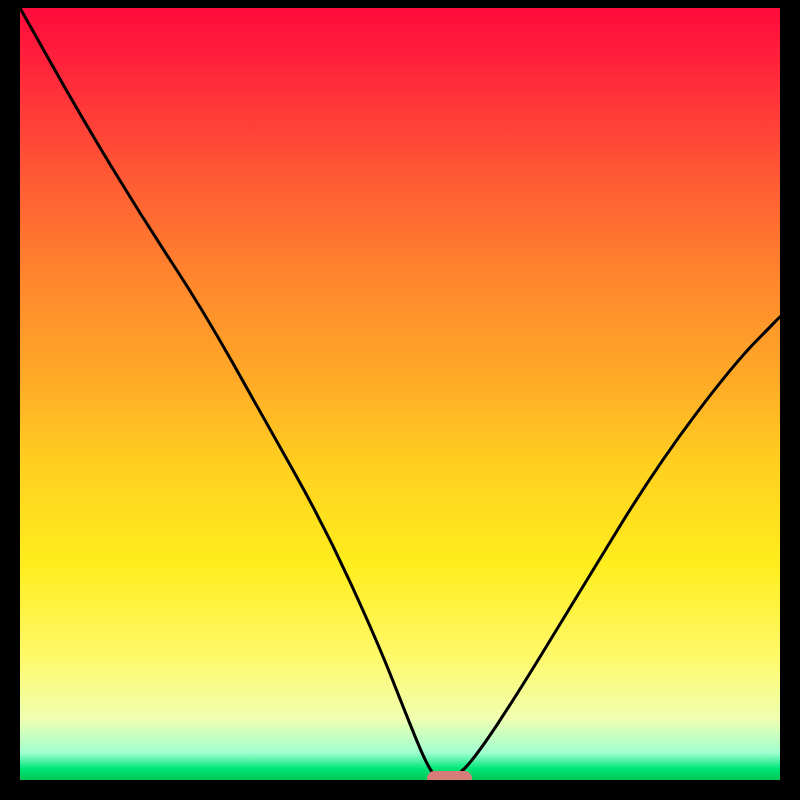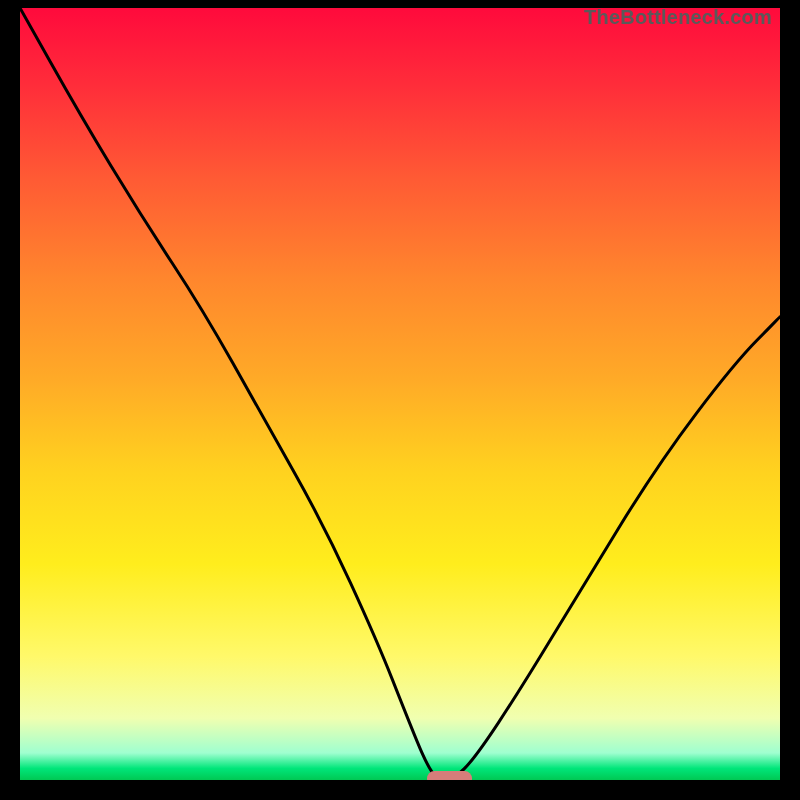--- a/index.html
+++ b/index.html
@@ -67,14 +67,13 @@
 </head>
 <body>
 
 <div class="frame">
   <div class="plot">
     <svg class="curve" viewBox="0 0 760 772" preserveAspectRatio="none">
       <path d="M 0.0 0.0 Q 0.0 0.0 30.4 54.0 Q 60.8 108.1 91.2 158.3 Q 121.6 208.4 152.0 254.8 Q 182.4 301.1 212.8 355.1 Q 243.2 409.2 273.6 463.2 Q 304.0 517.2 330.6 575.1 Q 357.2 633.0 372.4 671.6 Q 387.6 710.2 397.1 733.4 Q 406.6 756.6 412.3 764.3 Q 418.0 772.0 425.6 772.0 Q 433.2 772.0 444.6 760.4 Q 456.0 748.8 478.8 714.1 Q 501.6 679.4 532.0 629.2 Q 562.4 579.0 600.4 517.2 Q 638.4 455.5 676.4 405.3 Q 714.4 355.1 737.2 332.0 T 760.0 308.8" fill="none" stroke="#000000" stroke-width="3" stroke-linecap="round"></path>
     </svg>
     <div class="marker" style="left: 406.6px; width: 45.6px; top: 763px; height: 15px; background: rgb(214, 125, 122);"></div>
   </div>
-  <div class="attribution">TheBottleneck.com</div>
 </div>
 
 </body></html>

